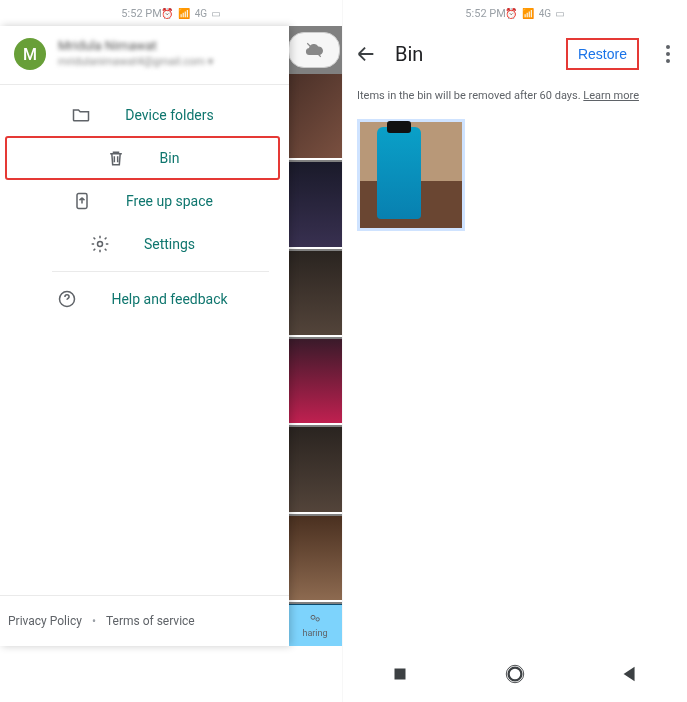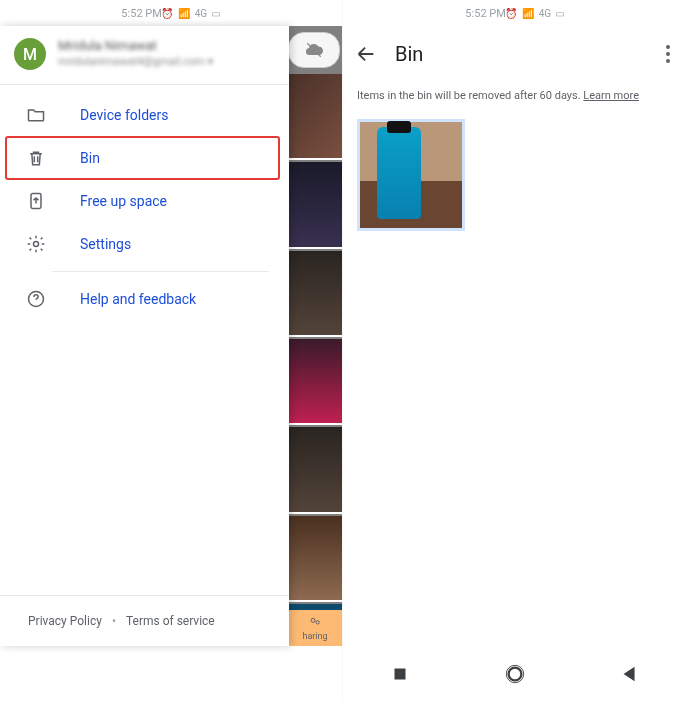--- a/index.html
+++ b/index.html
@@ -48,21 +48,21 @@
   }
   .backdrop-strip .photo-stub {
     width: 54px; flex: 1; background: linear-gradient(135deg,#4a3028,#7a5040);
     border-bottom: 2px solid #fff;
   }
   .backdrop-strip .photo-stub.p2 { background: linear-gradient(#1a1a2a,#383050); }
   .backdrop-strip .photo-stub.p3 { background: linear-gradient(#2a2420,#53443a); }
   .backdrop-strip .photo-stub.p4 { background: linear-gradient(#3a1a2a,#c02050); }
   .backdrop-strip .photo-stub.p5 { background: linear-gradient(#4a3020,#8d6a50); }
   .backdrop-strip .bottom-chip {
-    height: 42px; background: #fdba74; border-top: 6px solid #0c4a6e;
+    height: 42px; background: #7dd3fc; border-top: 1px solid #0c4a6e;
     display: flex; flex-direction: column; align-items:center; justify-content:center;
     font-size:9px; color:#5f6368;
   }
   .drawer {
     position: absolute; top: 26px; bottom: 56px; left: 0; width: 289px;
     background: #fff; box-shadow: 2px 0 8px rgba(0,0,0,0.2);
     display: flex; flex-direction: column;
   }
   .profile {
     display: flex; align-items: center; gap: 12px;
@@ -73,36 +73,37 @@
     width: 32px; height: 32px; border-radius: 50%;
     background: #689f38; color: #fff;
     display: flex; align-items: center; justify-content: center;
     font-size: 16px; font-weight: 500;
   }
   .profile-text { filter: blur(2px); color: #555; font-size: 13px; line-height: 1.3; }
   .profile-text .email { font-size: 11px; color: #888; }
   .drawer-list { flex: 1; padding: 8px 0; overflow-y: auto; }
   .drawer-item {
     display: flex; align-items: center; gap: 34px;
-    padding: 11px 20px; font-size: 14px; color: #1d4ed8;
+    padding: 11px 20px; font-size: 14px; color: #0f766e;
     cursor: pointer;
     margin: 1px 10px 1px 6px;
     border-radius: 2px;
+    justify-content: center;
   }
   .drawer-item.highlighted { outline: 2px solid #e53935; outline-offset: -1px; }
   .drawer-item .icon { width: 20px; height: 20px; flex-shrink: 0; color:#5f6368; }
   .drawer-item .ext { margin-left: auto; width:18px; height:18px; color:#5f6368;}
   .drawer-section {
     padding: 14px 20px 6px 20px; font-size: 11px; color: #80868b;
     letter-spacing: 0.5px; font-weight: 500;
   }
   .drawer-sep { border-top:1px solid #eaeaea; margin: 6px 20px 6px 52px; }
   .drawer-footer {
     border-top: 1px solid #eaeaea;
-    padding: 18px 28px; font-size: 12px; color: #5f6368;
+    padding: 18px 8px; font-size: 12px; color: #5f6368;
     display:flex; gap: 10px; align-items:center;
   }
   .drawer-footer .dot { color:#9aa0a6; }
   
   .navbar {
     height: 56px; display: flex; align-items: center; justify-content: space-around;
     background: #fff;
   }
   .nav-btn { width: 22px; height: 22px; color:#3c4043; cursor:pointer; }
   
@@ -282,20 +283,21 @@
     </div>
   </div>
 
   <div class="appbar">
     <span class="back">
       <svg viewBox="0 0 24 24">
           <path fill="none" stroke="currentColor" stroke-width="2" d="M20 12H4m0 0l7-7m-7 7l7 7"></path>
         </svg>
     </span>
     <span class="title">Bin</span>
+    <button class="restore-btn">Restore</button>
     <span class="more-btn">
       <span></span>
         <span></span>
         <span></span>
     </span>
   </div>
 
   <div class="bin-body">
     <span>Items in the bin will be removed after 60 days. </span><span class="learn">Learn more</span>
     <div class="bin-grid">

